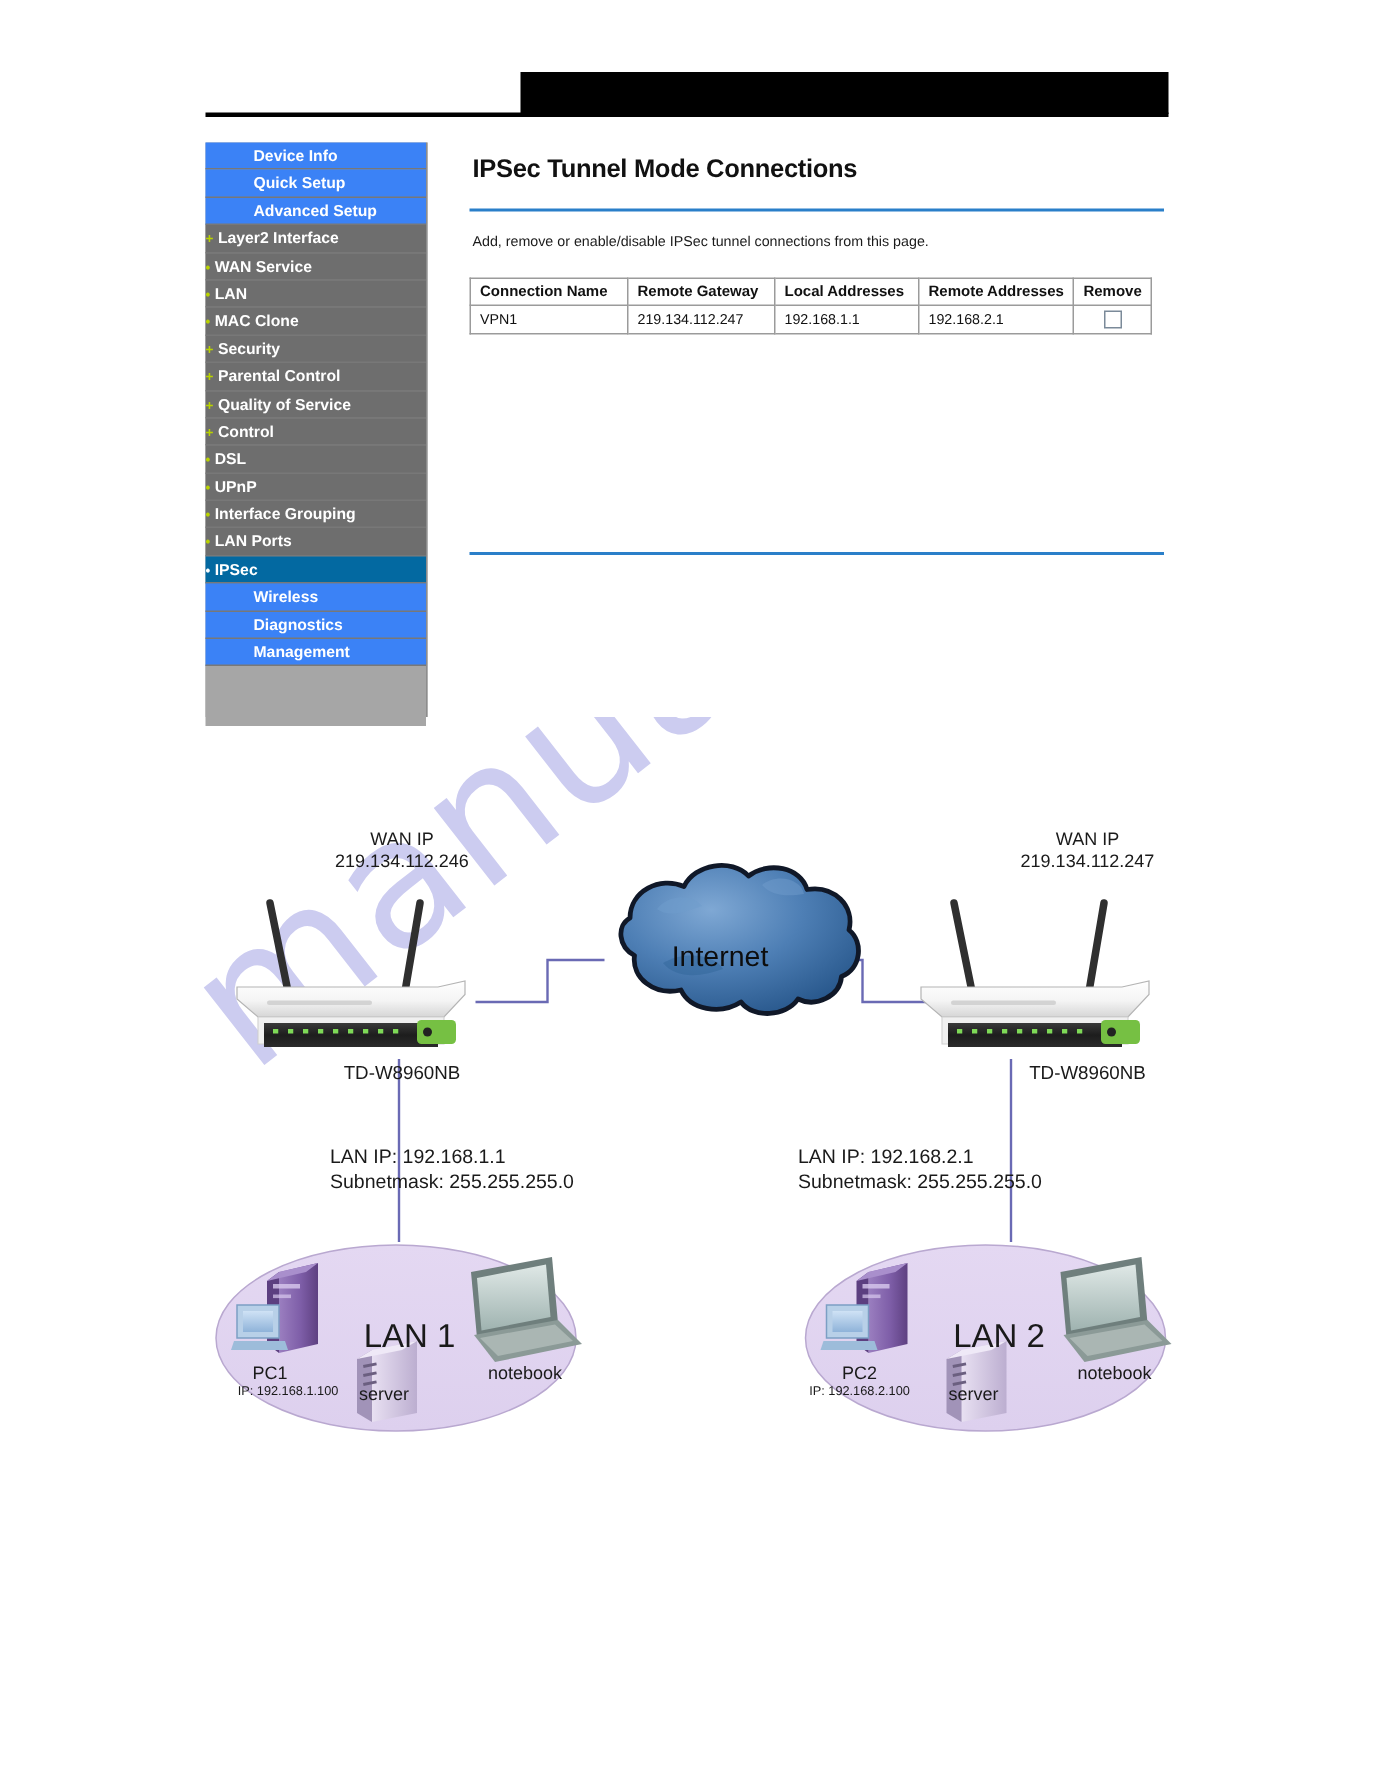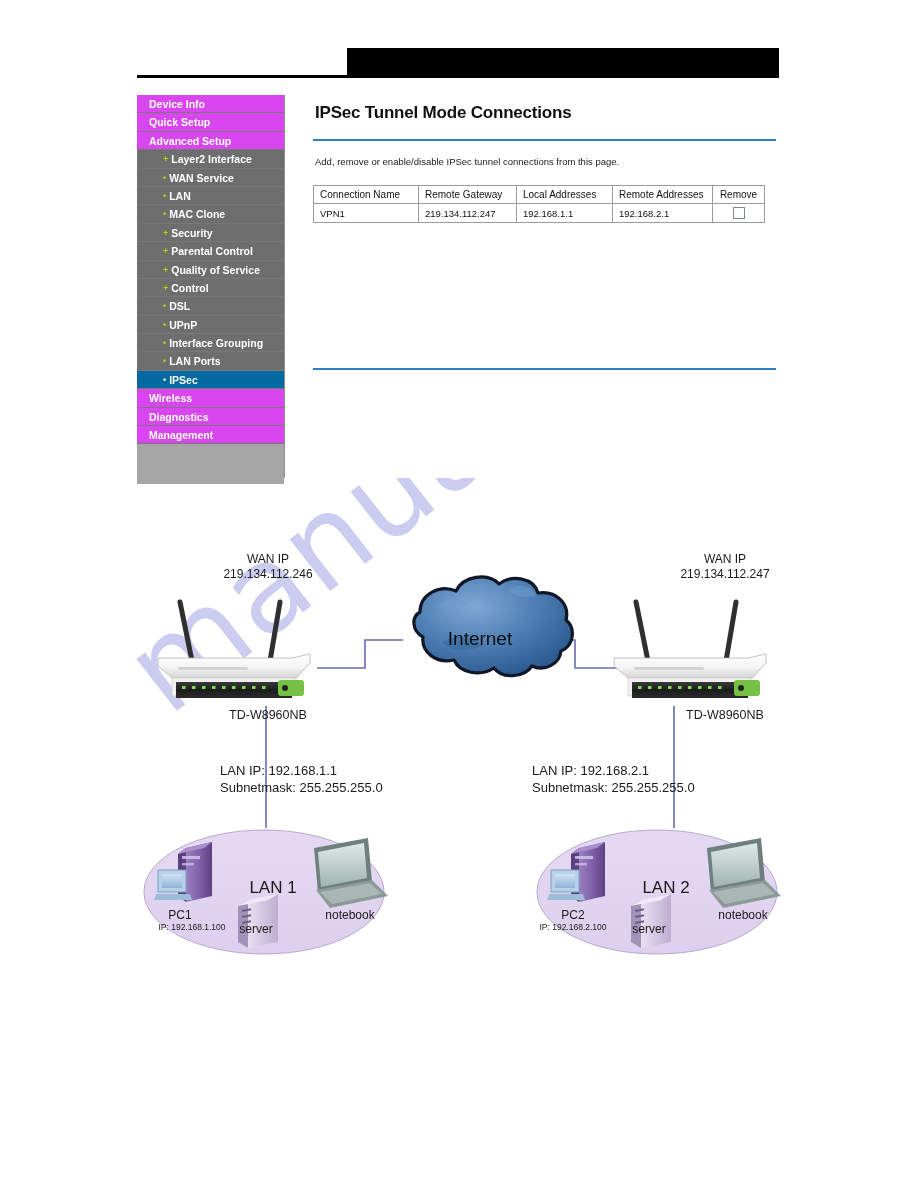--- a/index.html
+++ b/index.html
@@ -54,26 +54,25 @@
     height:18.4px;line-height:18.4px;
     box-sizing:border-box;
     border-bottom:1px solid #787878;
     font-size:10.5px;
     font-weight:bold;
     color:#ffffff;
     white-space:nowrap;
     overflow:hidden;
   }
   .nav-item.top{
-    background:#d946ef;
-    padding-left:12px;
+    background:#3b82f6;
+    padding-left:32px;
   }
   .nav-item.sub{
     background:#6e6e6e;
-    padding-left:26px;
   }
   .nav-item.sub.selected{
     background:#0369a1;
     color:#ffffff;
   }
   .nav-bullet{
     display:inline-block;
     margin-right:3px;
     font-size:9px;
     line-height:18.4px;
@@ -117,21 +116,21 @@
   }
   #conn-table th,#conn-table td{
     border:1px solid #9b9b9b;
     padding:3px 6px;
     text-align:left;
     font-weight:normal;
     height:16px;
     box-sizing:border-box;
   }
   #conn-table th{
-    font-weight:normal;
+    font-weight:bold;
     font-size:10px;
     white-space:nowrap;
   }
   #conn-table td{font-size:9.5px;}
   .col-name{width:105px;}
   .col-rgw{width:98px;}
   .col-local{width:96px;}
   .col-remote{width:100px;}
   .col-rm{width:52px;text-align:center !important;}
   .cell-center{text-align:center !important;}
@@ -167,21 +166,21 @@
   .d-label{
     position:absolute;
     font-family:"Liberation Sans", sans-serif;
     color:#1a1a1a;
     white-space:nowrap;
     text-align:center;
   }
   .wan-label{font-size:12px;line-height:15px;}
   .model-label{font-size:12.5px;}
   .lan-info{font-size:13px;line-height:17px;text-align:left;}
-  .lan-title{font-size:17px;}
+  .lan-title{font-size:22px;}
   .node-label{font-size:12px;}
   .node-sub{font-size:8.5px;}
   .cloud-label{font-size:19px;color:#0d0d0d;}
 </style>
 </head>
 <body>
 
 <div id="page-header">
   <div id="header-redaction"></div>
   <div id="header-rule"></div>

